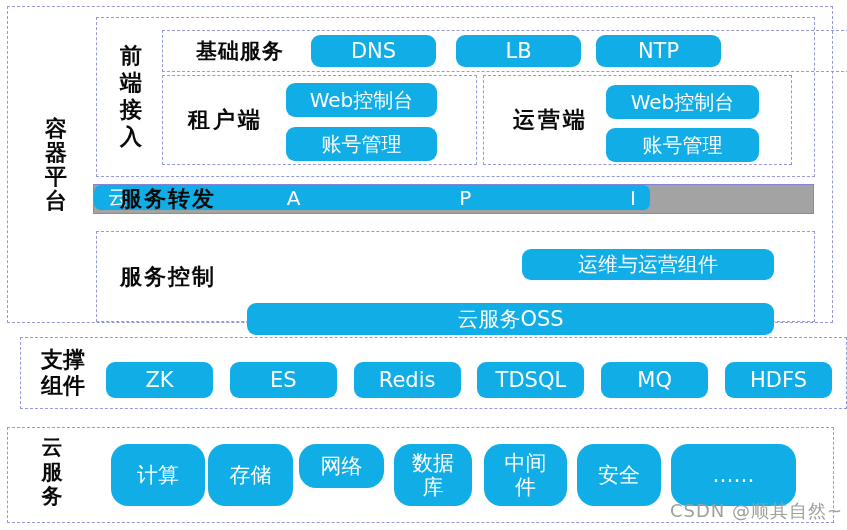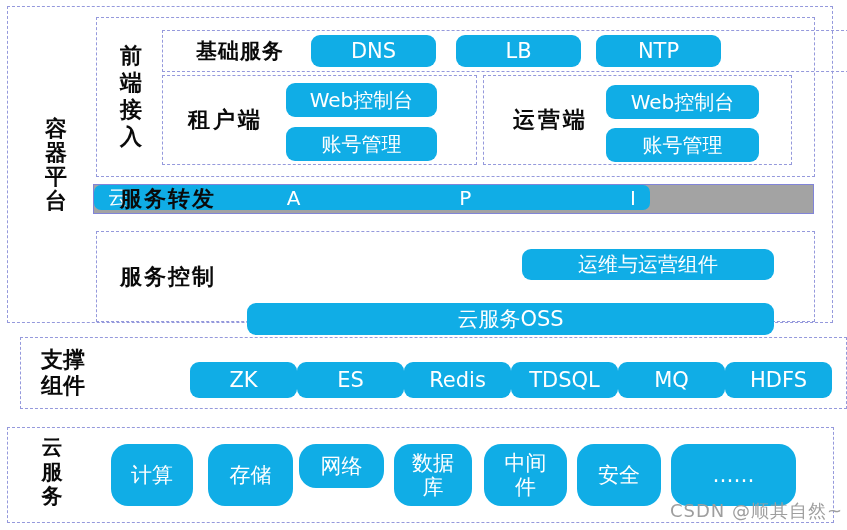--- a/index.html
+++ b/index.html
@@ -23,21 +23,21 @@
   .flexlbl{position:absolute;top:0;height:100%;display:flex;align-items:center;}
   .f20{font-size:20px;}
   .f21{font-size:21px;}
   .f22{font-size:22px;}
   #platform-label{left:33px;top:110px;width:30px;font-size:22px;line-height:24px;}
   #frontend-label{left:20px;top:24px;width:28px;font-size:22px;line-height:27px;}
   #api-bar{left:141px;top:2px;width:556px;height:25px;border-radius:7px;background:var(--blue);
            color:#fff;display:flex;align-items:center;justify-content:space-between;
            padding:0 14px;font-size:20px;}
   #support-row{position:absolute;left:85px;top:24px;width:726px;height:36px;display:flex;
-               justify-content:flex-end;}
+               justify-content:space-between;}
   #support-row .chip{position:static;width:107px;height:36px;font-size:21px;}
   #watermark{position:absolute;left:670px;top:499px;font-size:18px;color:var(--wm);
              letter-spacing:1px;}
 </style>
 </head>
 <body>
 
 <div id="stage">
 
   <div class="dashed" style="left:7px;top:6px;width:826px;height:317px;">
@@ -100,21 +100,21 @@
       <div class="chip">TDSQL</div>
       <div class="chip">MQ</div>
       <div class="chip">HDFS</div>
     </div>
   </div>
 
   <div class="dashed" style="left:7px;top:427px;width:827px;height:96px;">
     <div class="lbl vlbl" style="left:30px;top:7px;width:28px;font-size:21px;line-height:24.5px;">云
 服
 务</div>
-    <div class="chip chip-lg" style="left:103px;top:16px;width:82px;height:62px;">计算</div>
+    <div class="chip chip-lg" style="left:103px;top:16px;width:94px;height:62px;">计算</div>
     <div class="chip chip-lg" style="left:200px;top:16px;width:85px;height:62px;">存储</div>
     <div class="chip chip-lg" style="left:291px;top:16px;width:85px;height:44px;">网络</div>
     <div class="chip chip-lg" style="left:386px;top:16px;width:78px;height:62px;">数据
 库</div>
     <div class="chip chip-lg" style="left:476px;top:16px;width:83px;height:62px;">中间
 件</div>
     <div class="chip chip-lg" style="left:569px;top:16px;width:84px;height:62px;">安全</div>
     <div class="chip chip-lg" style="left:663px;top:16px;width:125px;height:62px;">……</div>
   </div>
 

